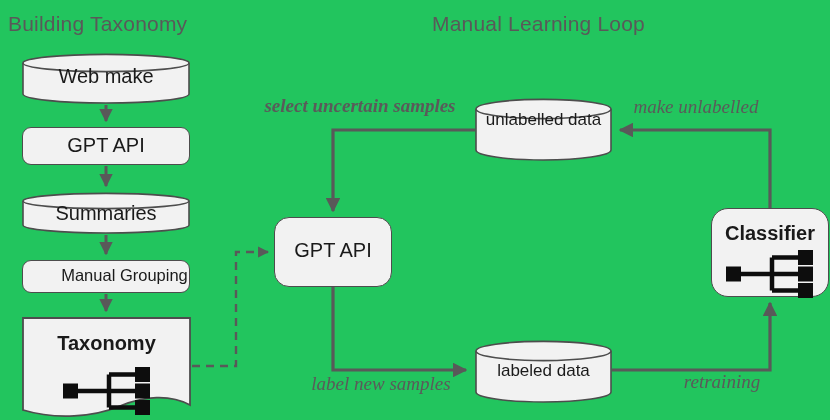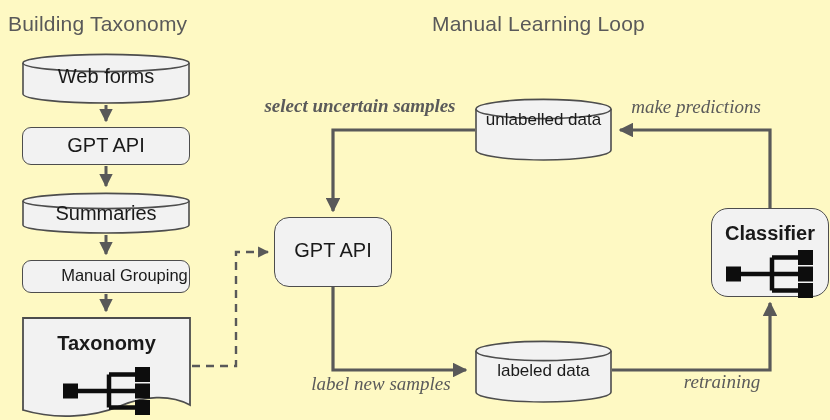--- a/index.html
+++ b/index.html
@@ -3,21 +3,21 @@
 <meta charset="utf-8">
 <style>
   * { margin: 0; padding: 0; box-sizing: border-box; }
   html, body { background: #ffffff; }
   body { font-family: "Liberation Sans", sans-serif; }
 
   .canvas {
     position: relative;
     width: 830px;
     height: 420px;
-    background: #fef9c3;
+    background: #22c55e;
     overflow: hidden;
   }
 
   .section-title {
     position: absolute;
     font-size: 21px;
     color: #595959;
     white-space: nowrap;
     letter-spacing: 0.2px;
   }
@@ -119,21 +119,21 @@
     <polyline points="333,287 333,370 466,370" fill="none" stroke="#595959" stroke-width="3.2" marker-end="url(#ah)"></polyline>
     <polyline points="612,370 770,370 770,303" fill="none" stroke="#595959" stroke-width="3.2" marker-end="url(#ah)"></polyline>
     <polyline points="770,208 770,130 620,130" fill="none" stroke="#595959" stroke-width="3.2" marker-end="url(#ah)"></polyline>
   </svg>
 
   <div class="node" id="node-web-forms">
     <svg class="shape" width="168" height="51">
       <path d="M1,10 L1,41 A83,9 0 0 0 167,41 L167,10" fill="#f2f2f2" stroke="#4d4d4d" stroke-width="1.6"></path>
       <ellipse cx="84" cy="10" rx="83" ry="8.6" fill="#f2f2f2" stroke="#4d4d4d" stroke-width="1.6"></ellipse>
     </svg>
-    <div class="label">Web forms</div>
+    <div class="label">Web make</div>
   </div>
 
   <div class="node" id="node-gpt-api-left">
     <div class="rounded-box"></div>
     <div class="label">GPT API</div>
   </div>
 
   <div class="node" id="node-summaries">
     <svg class="shape" width="168" height="42">
       <path d="M1,9 L1,33 A83,8 0 0 0 167,33 L167,9" fill="#f2f2f2" stroke="#4d4d4d" stroke-width="1.6"></path>
@@ -188,17 +188,17 @@
     <svg class="hier-icon" width="88" height="48">
       <path d="M15,24 L72,24 M46,7.5 L46,40.5 M46,7.5 L72,7.5 M46,40.5 L72,40.5" stroke="#0d0d0d" stroke-width="4.5" fill="none"></path>
       <rect x="0" y="16.5" width="15" height="15" fill="#0d0d0d"></rect>
       <rect x="72" y="0" width="15" height="15" fill="#0d0d0d"></rect>
       <rect x="72" y="16.5" width="15" height="15" fill="#0d0d0d"></rect>
       <rect x="72" y="33" width="15" height="15" fill="#0d0d0d"></rect>
     </svg>
   </div>
 
   <div class="edge-label" id="edge-label-select">select uncertain samples</div>
-  <div class="edge-label" id="edge-label-predict">make predictions</div>
+  <div class="edge-label" id="edge-label-predict">make unlabelled</div>
   <div class="edge-label" id="edge-label-retrain">retraining</div>
   <div class="edge-label" id="edge-label-newlabel">label new samples</div>
 
 </div>
 
 </body></html>

